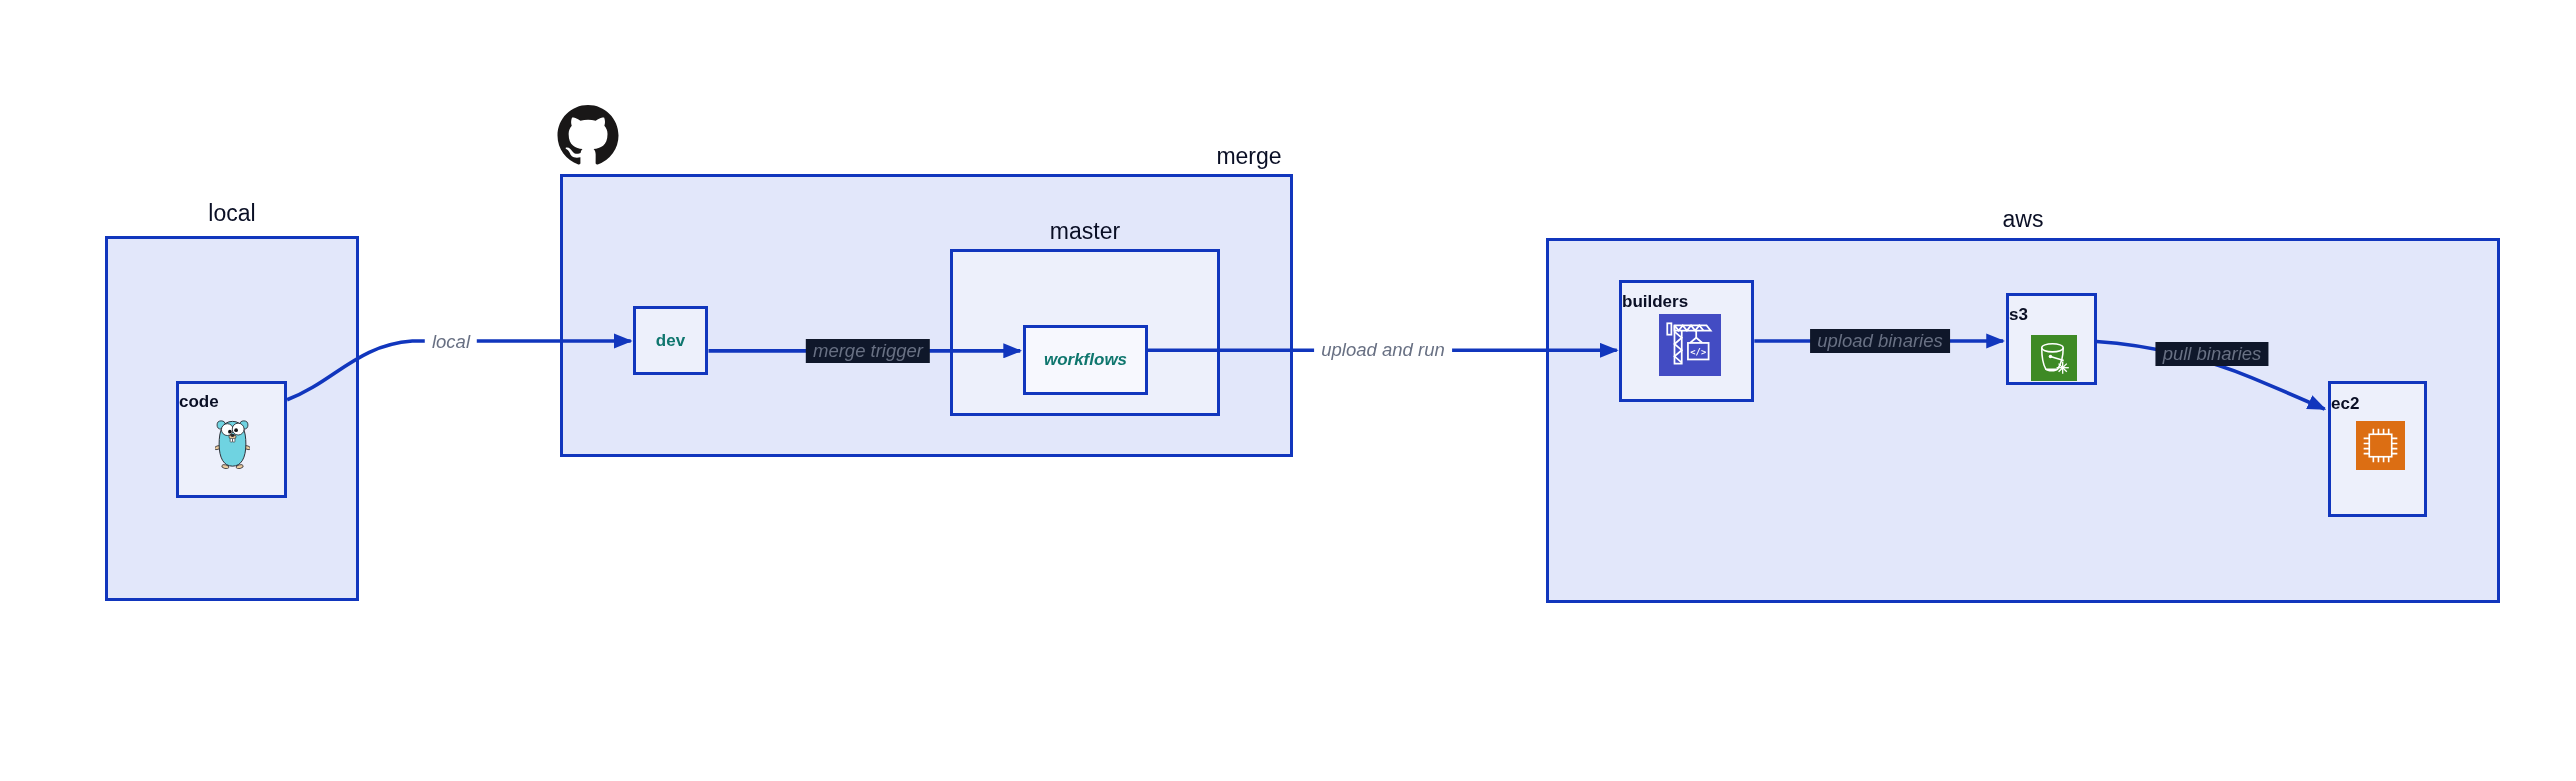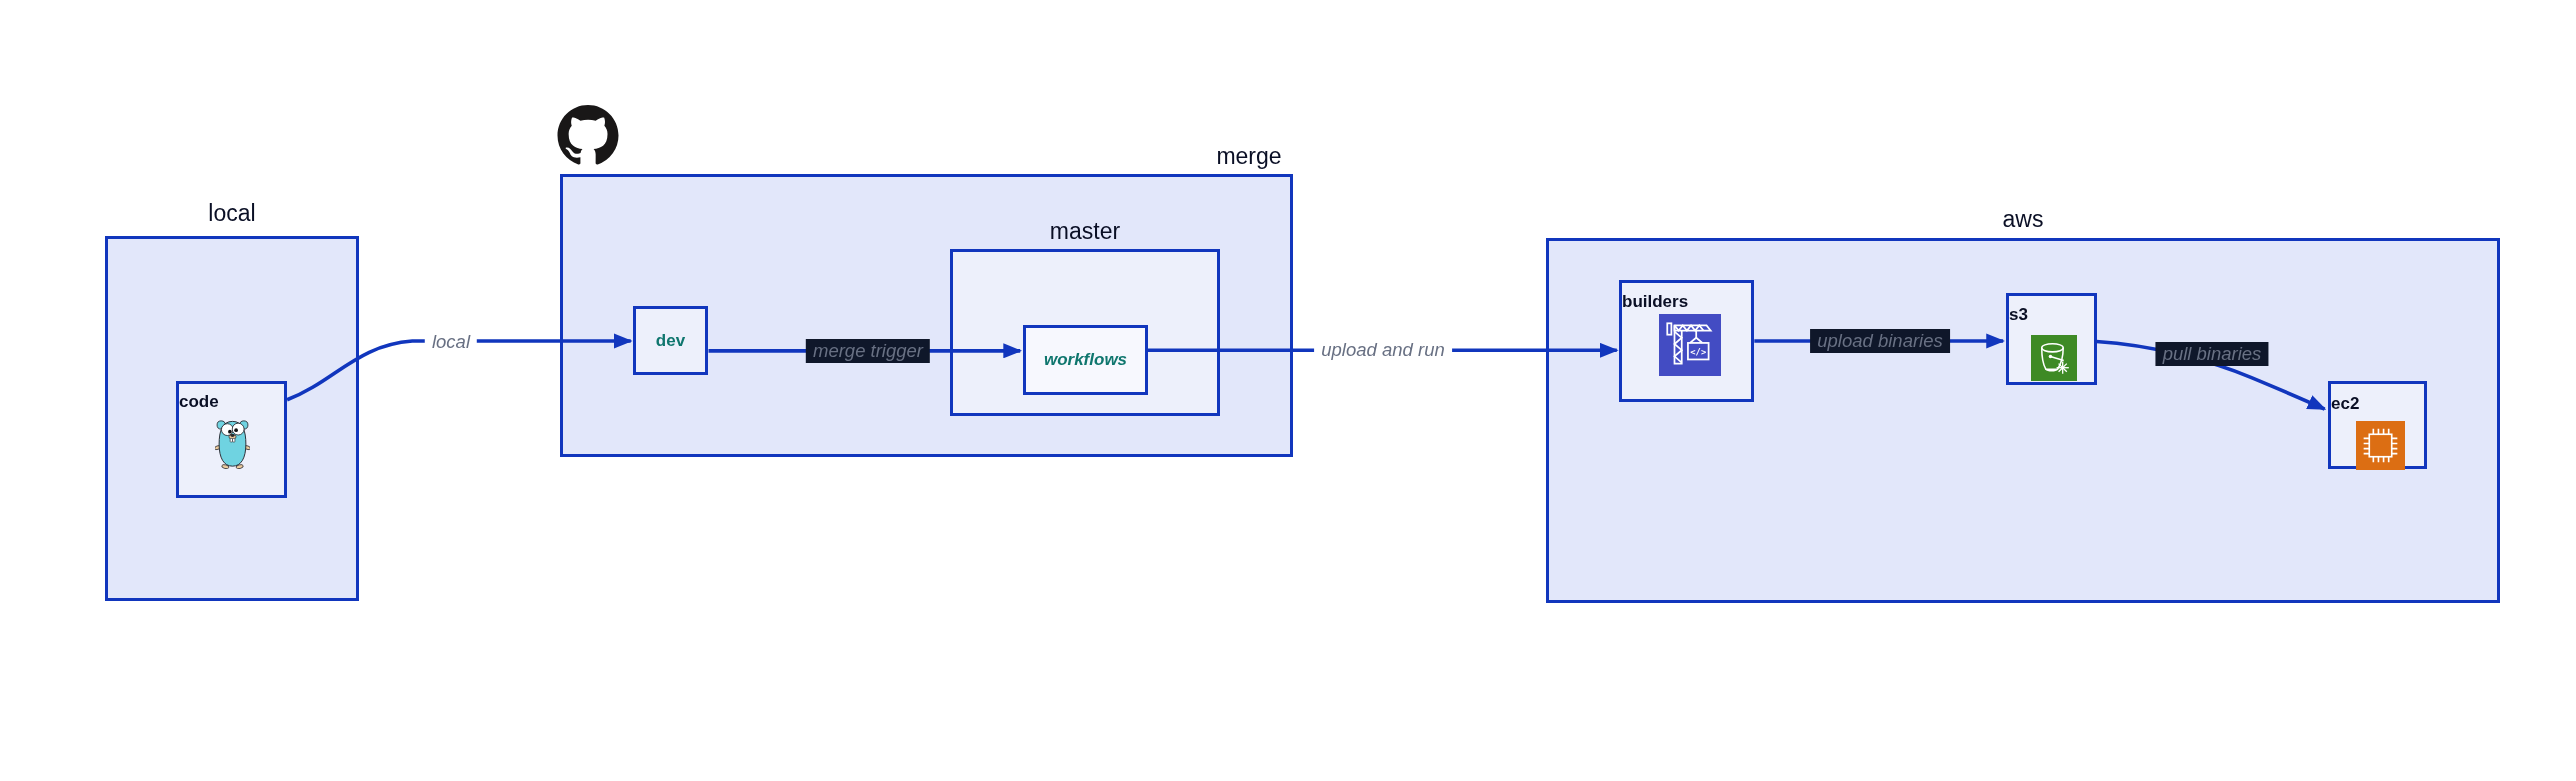--- a/index.html
+++ b/index.html
@@ -129,21 +129,21 @@
         <g stroke="#ffffff" stroke-width="2.6" fill="none">
           <path d="M62 52 L62 76"></path>
           <path d="M50 64 L74 64"></path>
           <path d="M54 56 L70 72"></path>
           <path d="M70 56 L54 72"></path>
         </g>
       </svg>
     </div>
   </div>
 
-  <div class="node-box" style="left:2328px;top:381px;width:99px;height:88px;">
+  <div class="node-box" style="left:2328px;top:381px;width:99px;height:136px;">
     <div class="node-label" style="top:10.3px;">ec2</div>
     <div class="icon" style="left:25px;top:37px;width:49px;height:49px;">
       <svg width="49" height="49" viewBox="0 0 96 96">
         <rect x="0" y="0" width="96" height="96" fill="#dc6e13"></rect>
         <g stroke="#ffffff" stroke-width="3.2" fill="none">
           <rect x="26" y="26" width="44" height="44"></rect>
           <path d="M34 26 L34 15 M44 26 L44 15 M54 26 L54 15 M64 26 L64 15"></path>
           <path d="M34 81 L34 70 M44 81 L44 70 M54 81 L54 70 M64 81 L64 70"></path>
           <path d="M26 34 L15 34 M26 44 L15 44 M26 54 L15 54 M26 64 L15 64"></path>
           <path d="M81 34 L70 34 M81 44 L70 44 M81 54 L70 54 M81 64 L70 64"></path>

